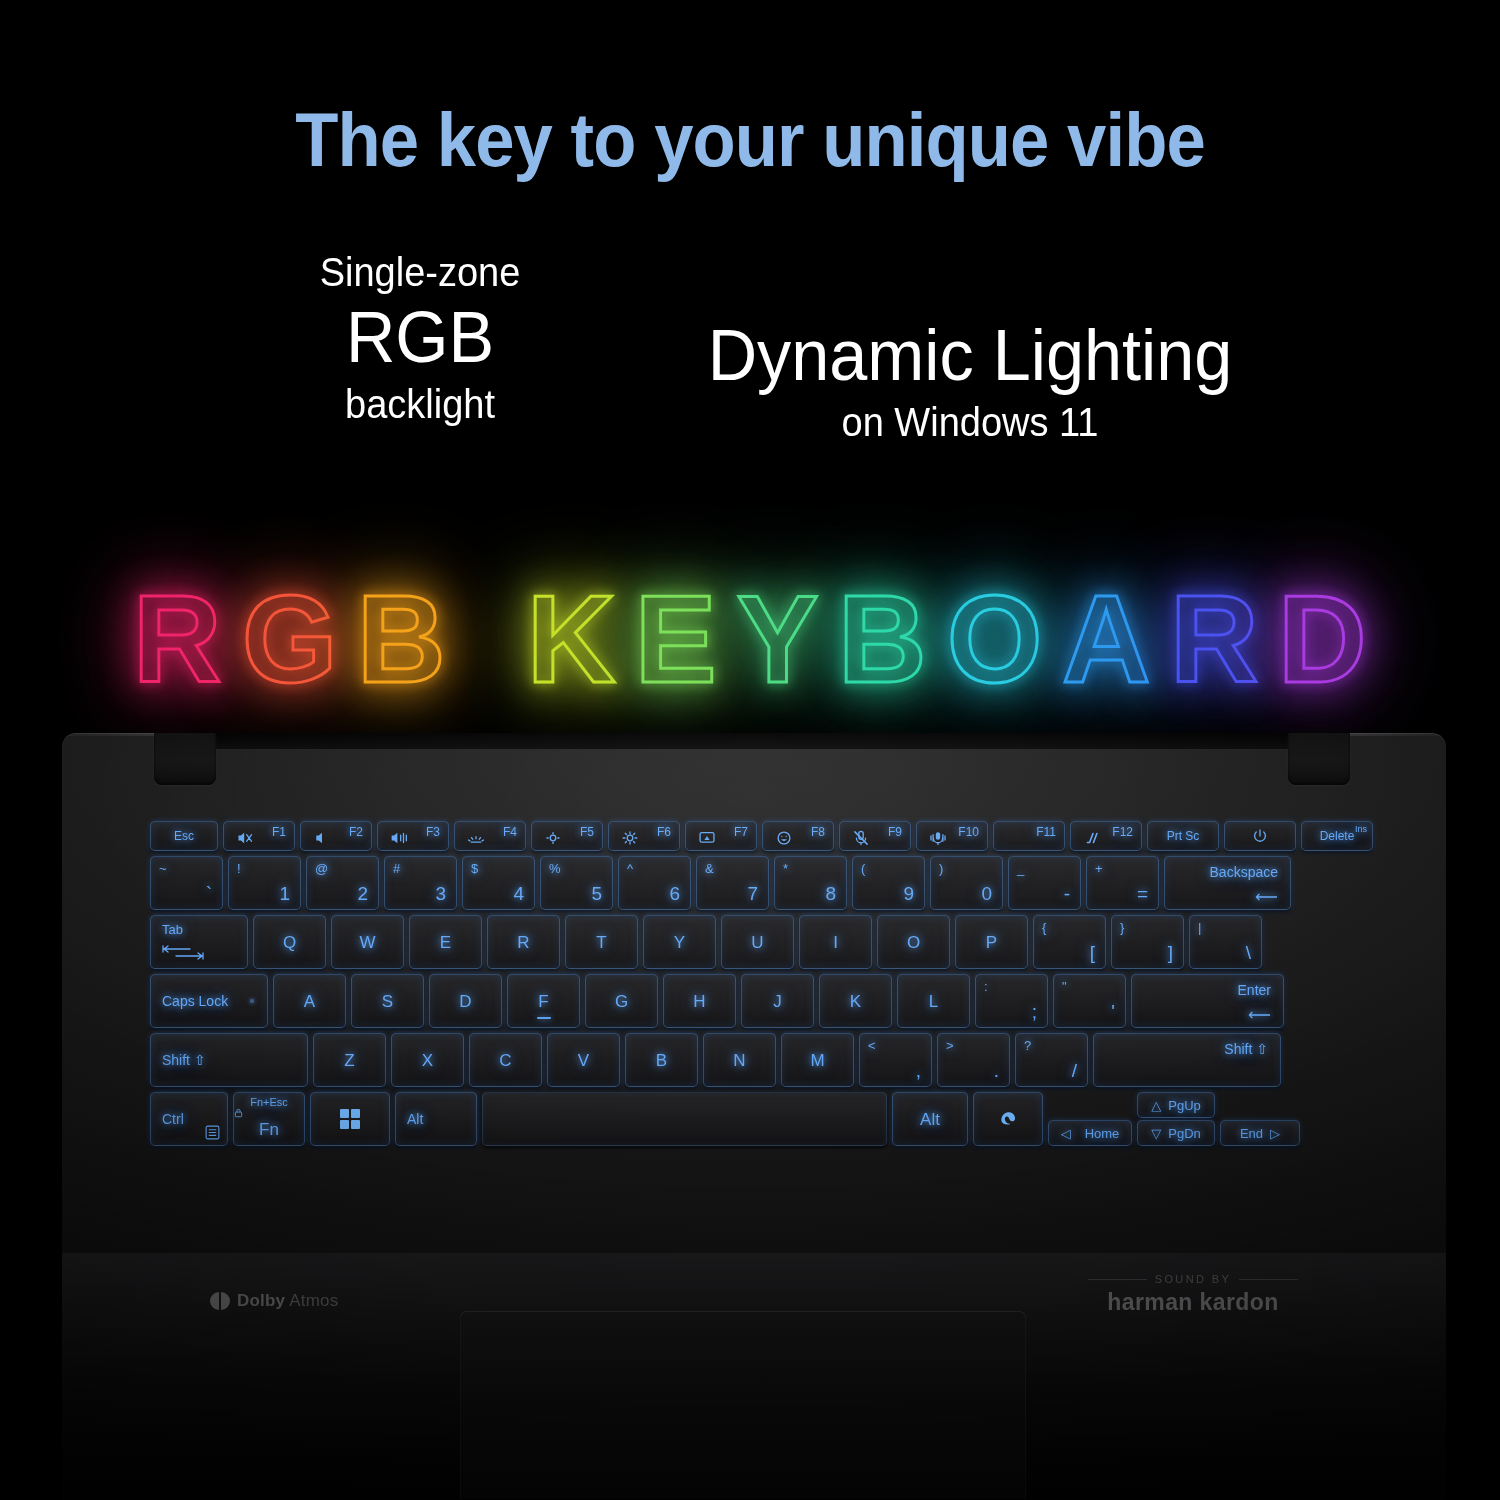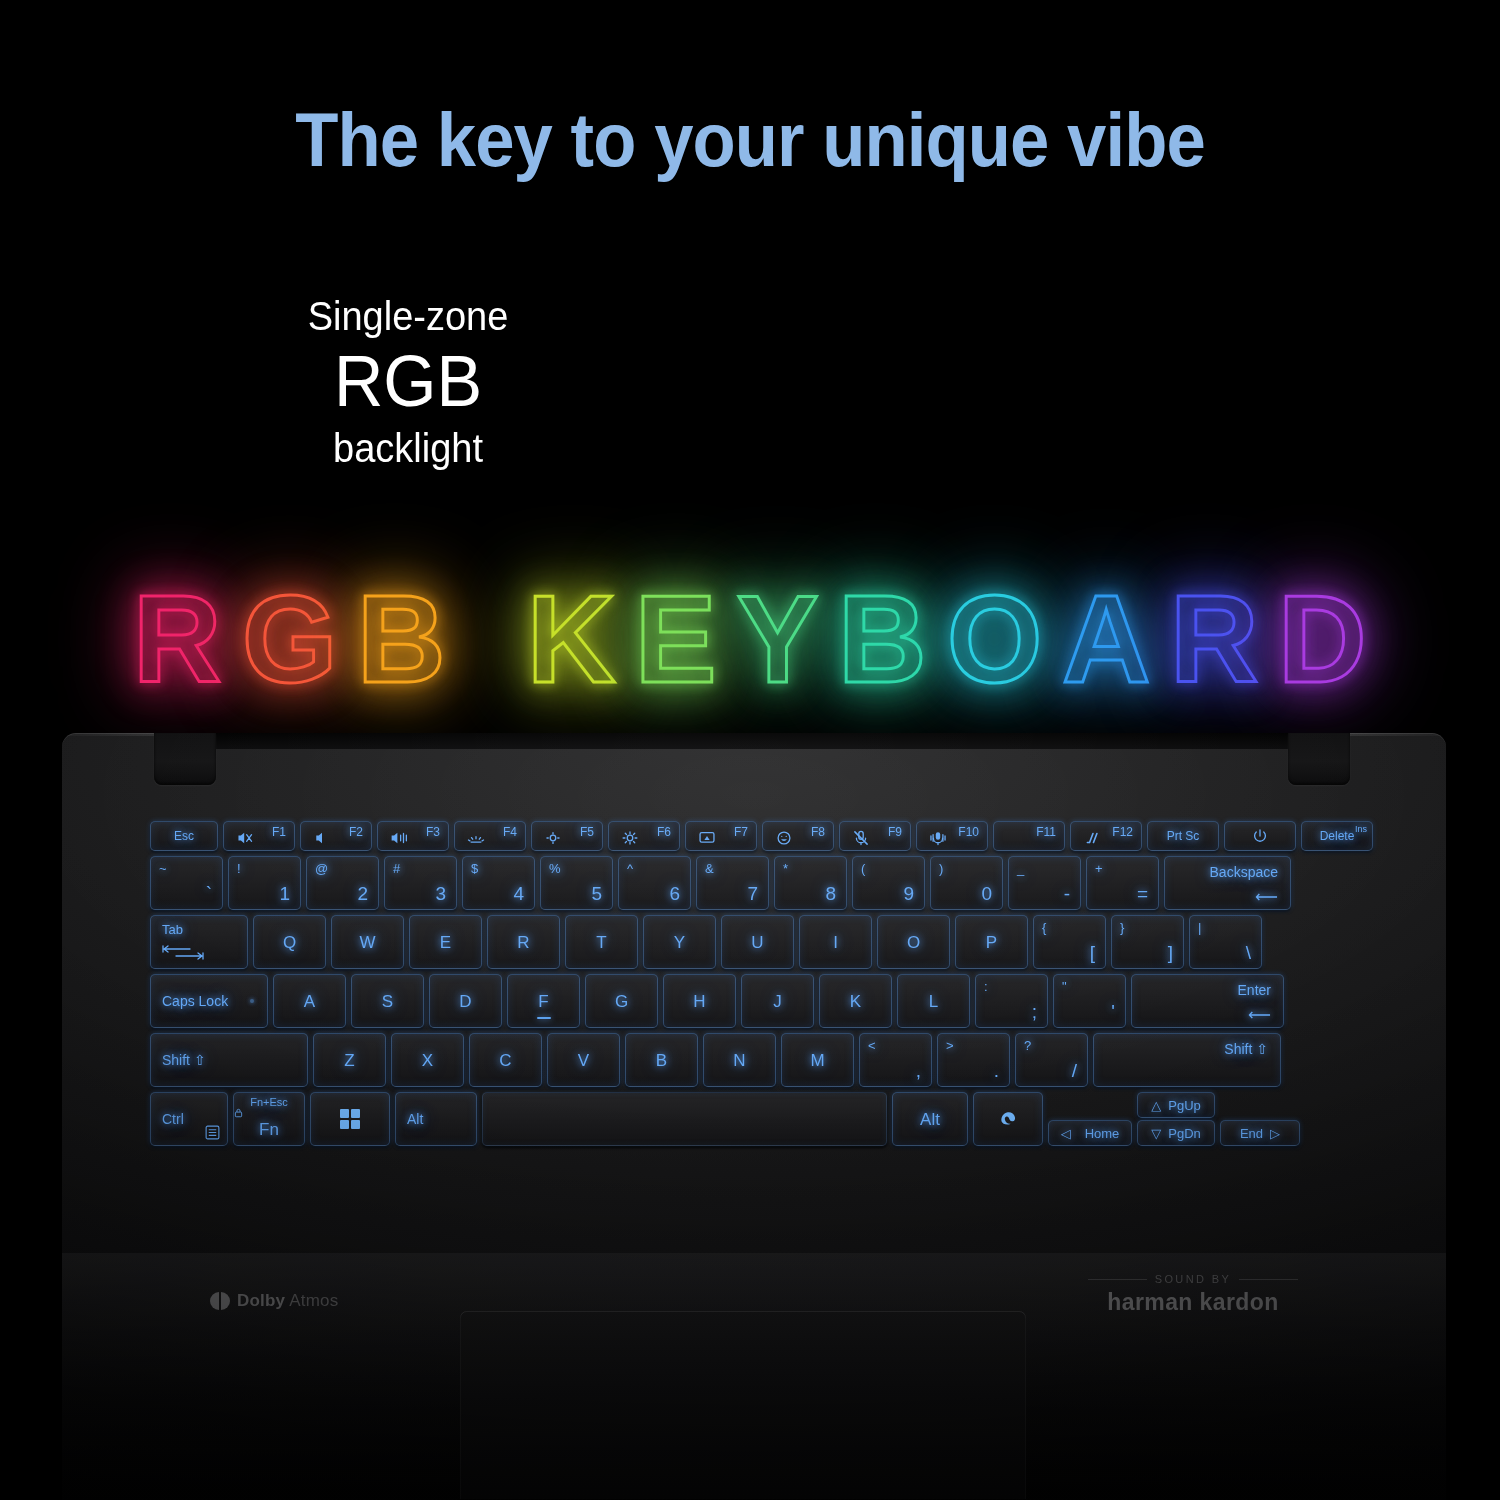--- a/index.html
+++ b/index.html
@@ -17,21 +17,21 @@
     font-size:76px; font-weight:700; letter-spacing:-1px;
     color:#8FB9E8;
     transform:scaleX(.93);
   }
 
   
   #subcopy{ position:absolute; top:250px; left:0; width:100%; height:250px; }
   .col{ position:absolute; text-align:center; color:#fff; }
   .col .small{ font-size:40px; font-weight:400; line-height:1.1; transform:scaleX(.95); }
   .col .big{ font-size:72px; font-weight:400; line-height:1.22; transform:scaleX(.95); }
-  #col-left{ left:168px; width:480px;margin-top:44px; }
+  #col-left{ left:180px; width:480px; }
   #col-right{ left:610px; width:720px; top:62px; }
 
   
   #neon{
     position:absolute; top:568px; left:0; width:100%; height:140px;
     display:flex; align-items:center; justify-content:center;
     font-size:125px; font-weight:700;
   }
   .neon-word{ display:flex; }
   .neon-gap{ width:62px; }
@@ -183,20 +183,24 @@
 </head>
 <body>
 
 <div id="headline">The key to your unique vibe</div>
 
 <div id="subcopy">
   <div class="col" id="col-left">
     <div class="small">Single-zone</div>
     <div class="big">RGB</div>
     <div class="small">backlight</div>
+  </div>
+  <div class="col" id="col-right">
+    <div class="big">Dynamic Lighting</div>
+    <div class="small">on Windows 11</div>
   </div>
 </div>
 
 <div id="neon">
   <div class="neon-word" id="neon-word-1">
       <span class="neon-ch" style="color: rgb(240, 36, 107);">R</span>
       <span class="neon-ch" style="color: rgb(244, 85, 58);">G</span>
       <span class="neon-ch" style="color: rgb(245, 162, 27);">B</span>
     </div>
   <div class="neon-gap"></div>

